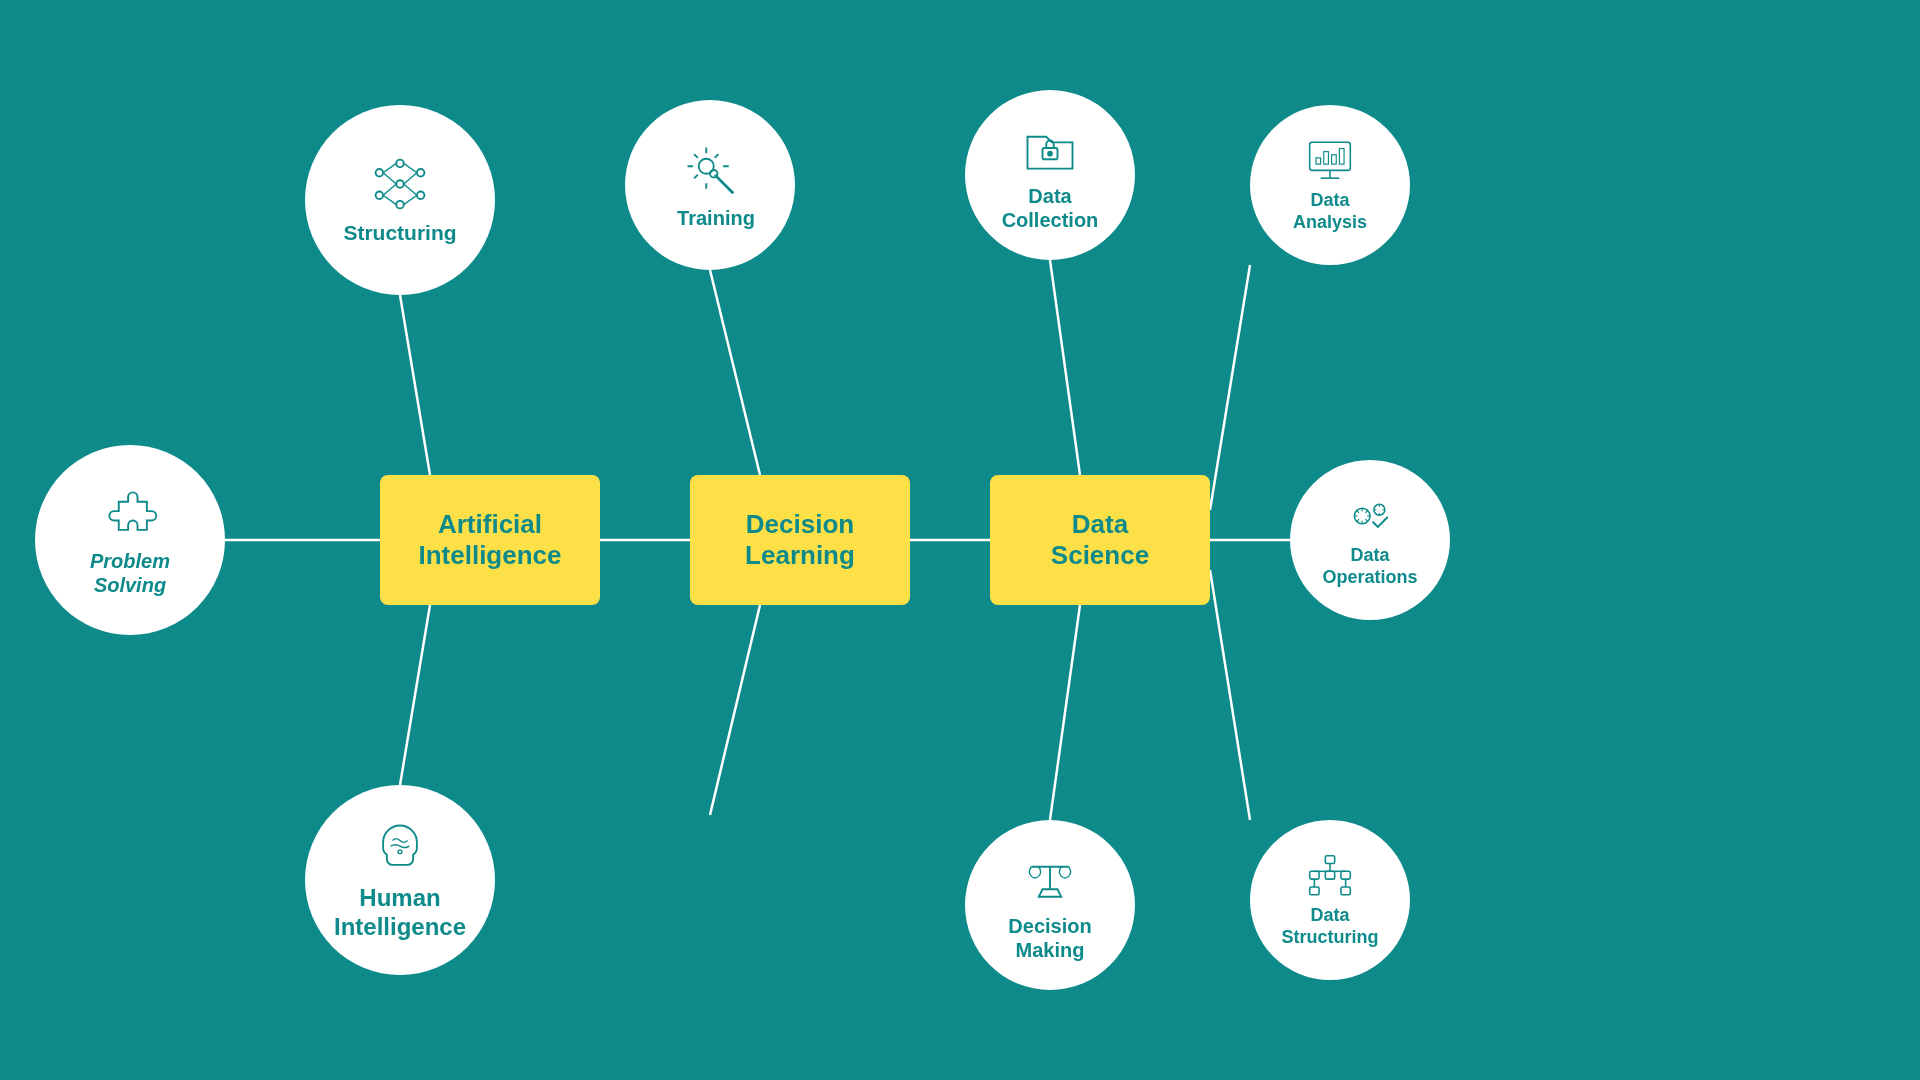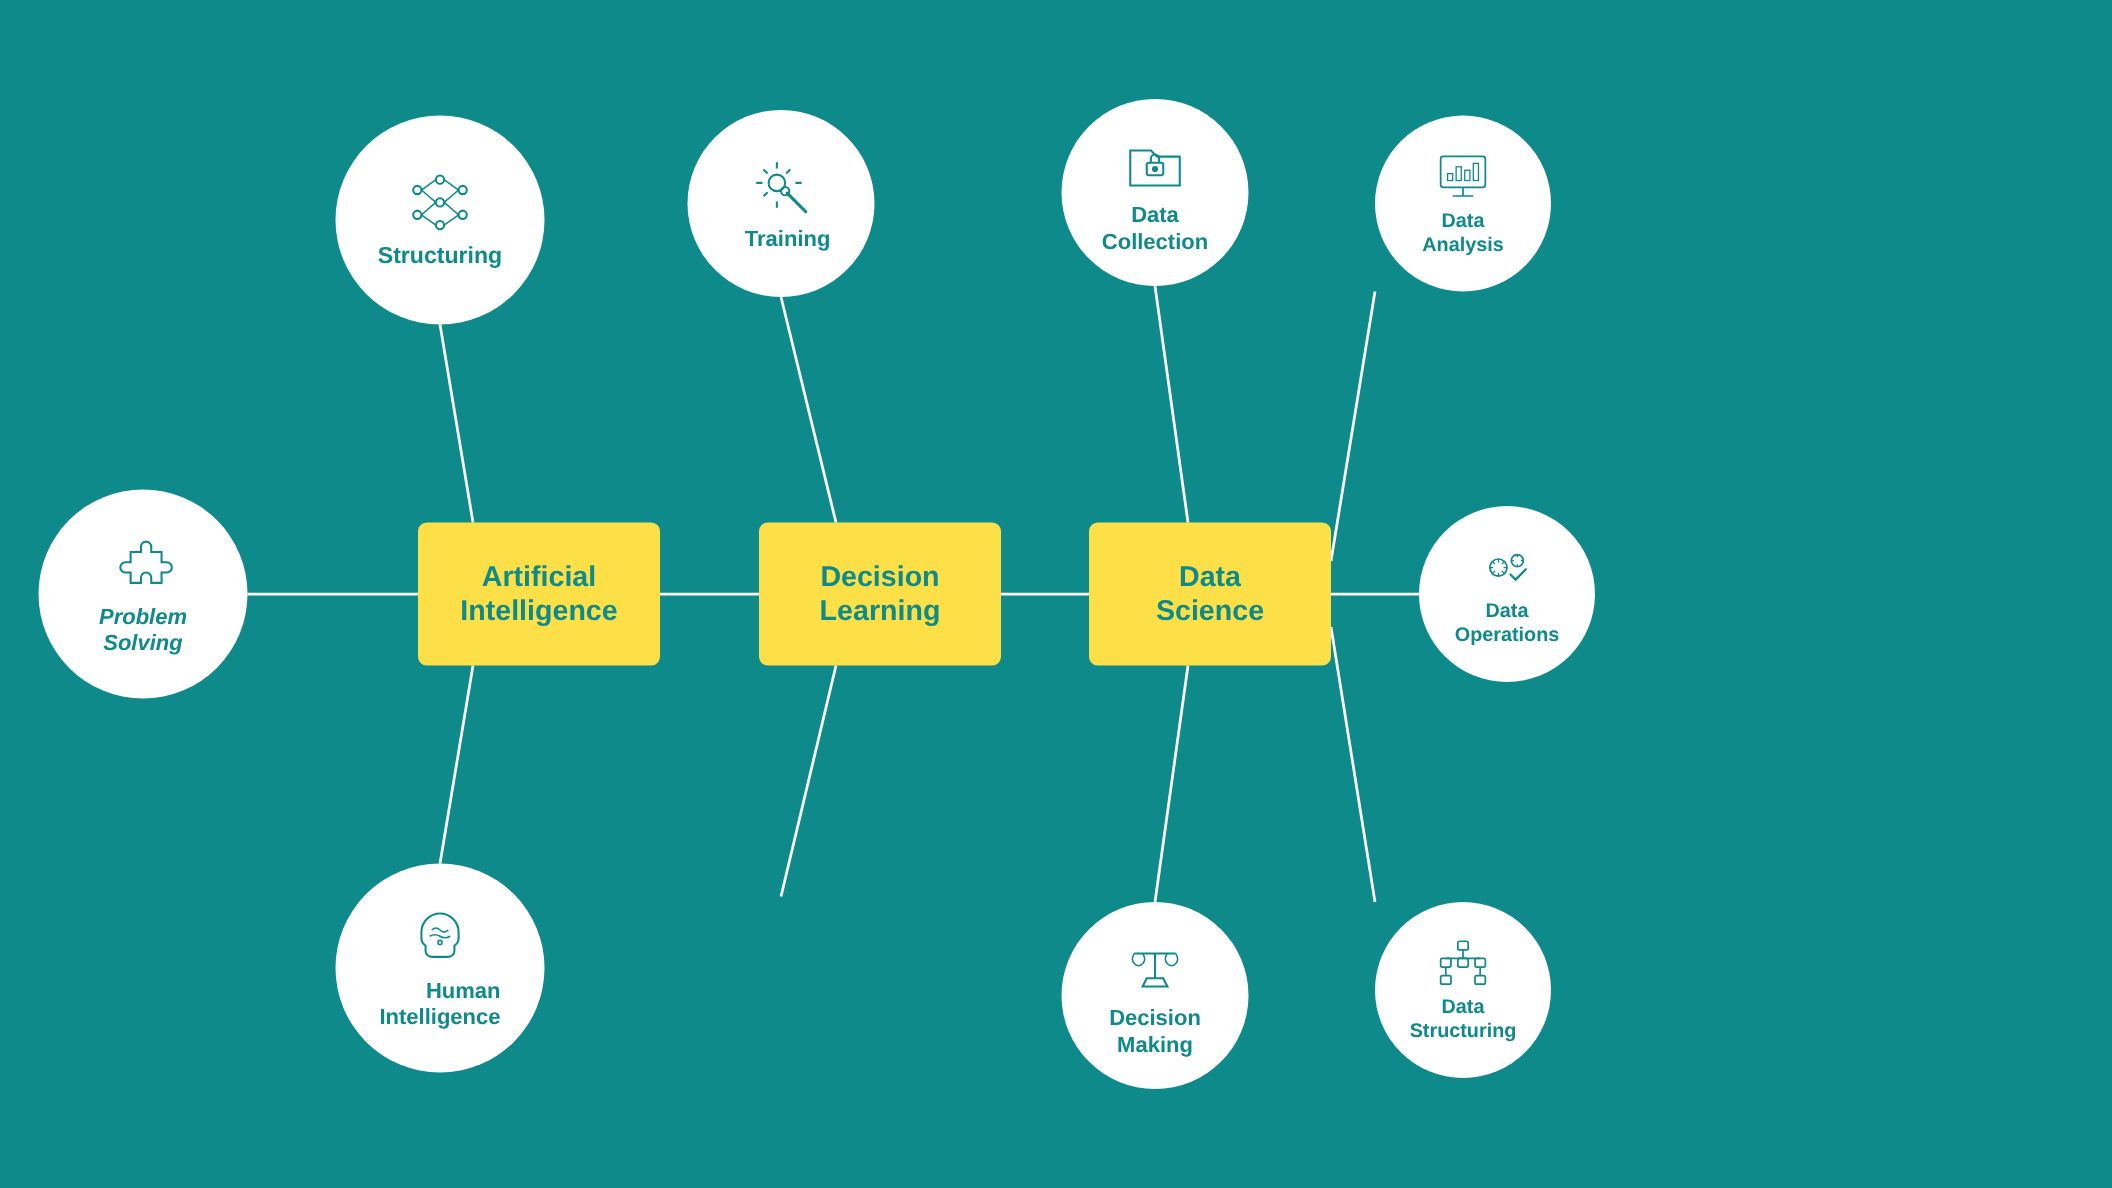--- a/index.html
+++ b/index.html
@@ -216,21 +216,21 @@
   <div id="human-intelligence" class="node-circle circle-lg">
 
     <svg class="icon-svg" viewBox="0 0 64 64">
 
       <path d="M32 8 a18 18 0 0 1 18 18 v6 a8 8 0 0 1-4 7 v5 a6 6 0 0 1-6 6 h-16 a6 6 0 0 1-6-6 v-5 a8 8 0 0 1-4-7 v-6 a18 18 0 0 1 18-18 z" stroke="#0e8a8a" stroke-width="2" fill="none"></path>
 
       <path d="M24 24 q4-4 8 0 q4 4 8 0" stroke="#0e8a8a" stroke-width="1.5" fill="none"></path>
       <path d="M22 30 q5-3 10 0 q5 3 10 0" stroke="#0e8a8a" stroke-width="1.5" fill="none"></path>
       <circle cx="32" cy="36" r="2" stroke="#0e8a8a" stroke-width="1.5" fill="none"></circle>
     </svg>
-    <span class="node-label" style="white-space:pre-line; font-size:20px;text-align:right;">Human
+    <span class="node-label" style="white-space:pre-line; font-size:24px;">Human
 Intelligence</span>
   </div>
 
   <div id="training" class="node-circle circle-md">
 
     <svg class="icon-svg" viewBox="0 0 64 64">
       <circle cx="28" cy="28" r="8" stroke="#0e8a8a" stroke-width="2" fill="none"></circle>
       <path d="M28 8 v6 M28 46 v6 M8 28 h6 M46 28 h6 M15 15 l4 4 M41 41 l4 4 M41 15 l-4 4 M15 41 l4-4" stroke="#0e8a8a" stroke-width="2"></path>
 
       <line x1="38" y1="38" x2="56" y2="56" stroke="#0e8a8a" stroke-width="3" stroke-linecap="round"></line>

